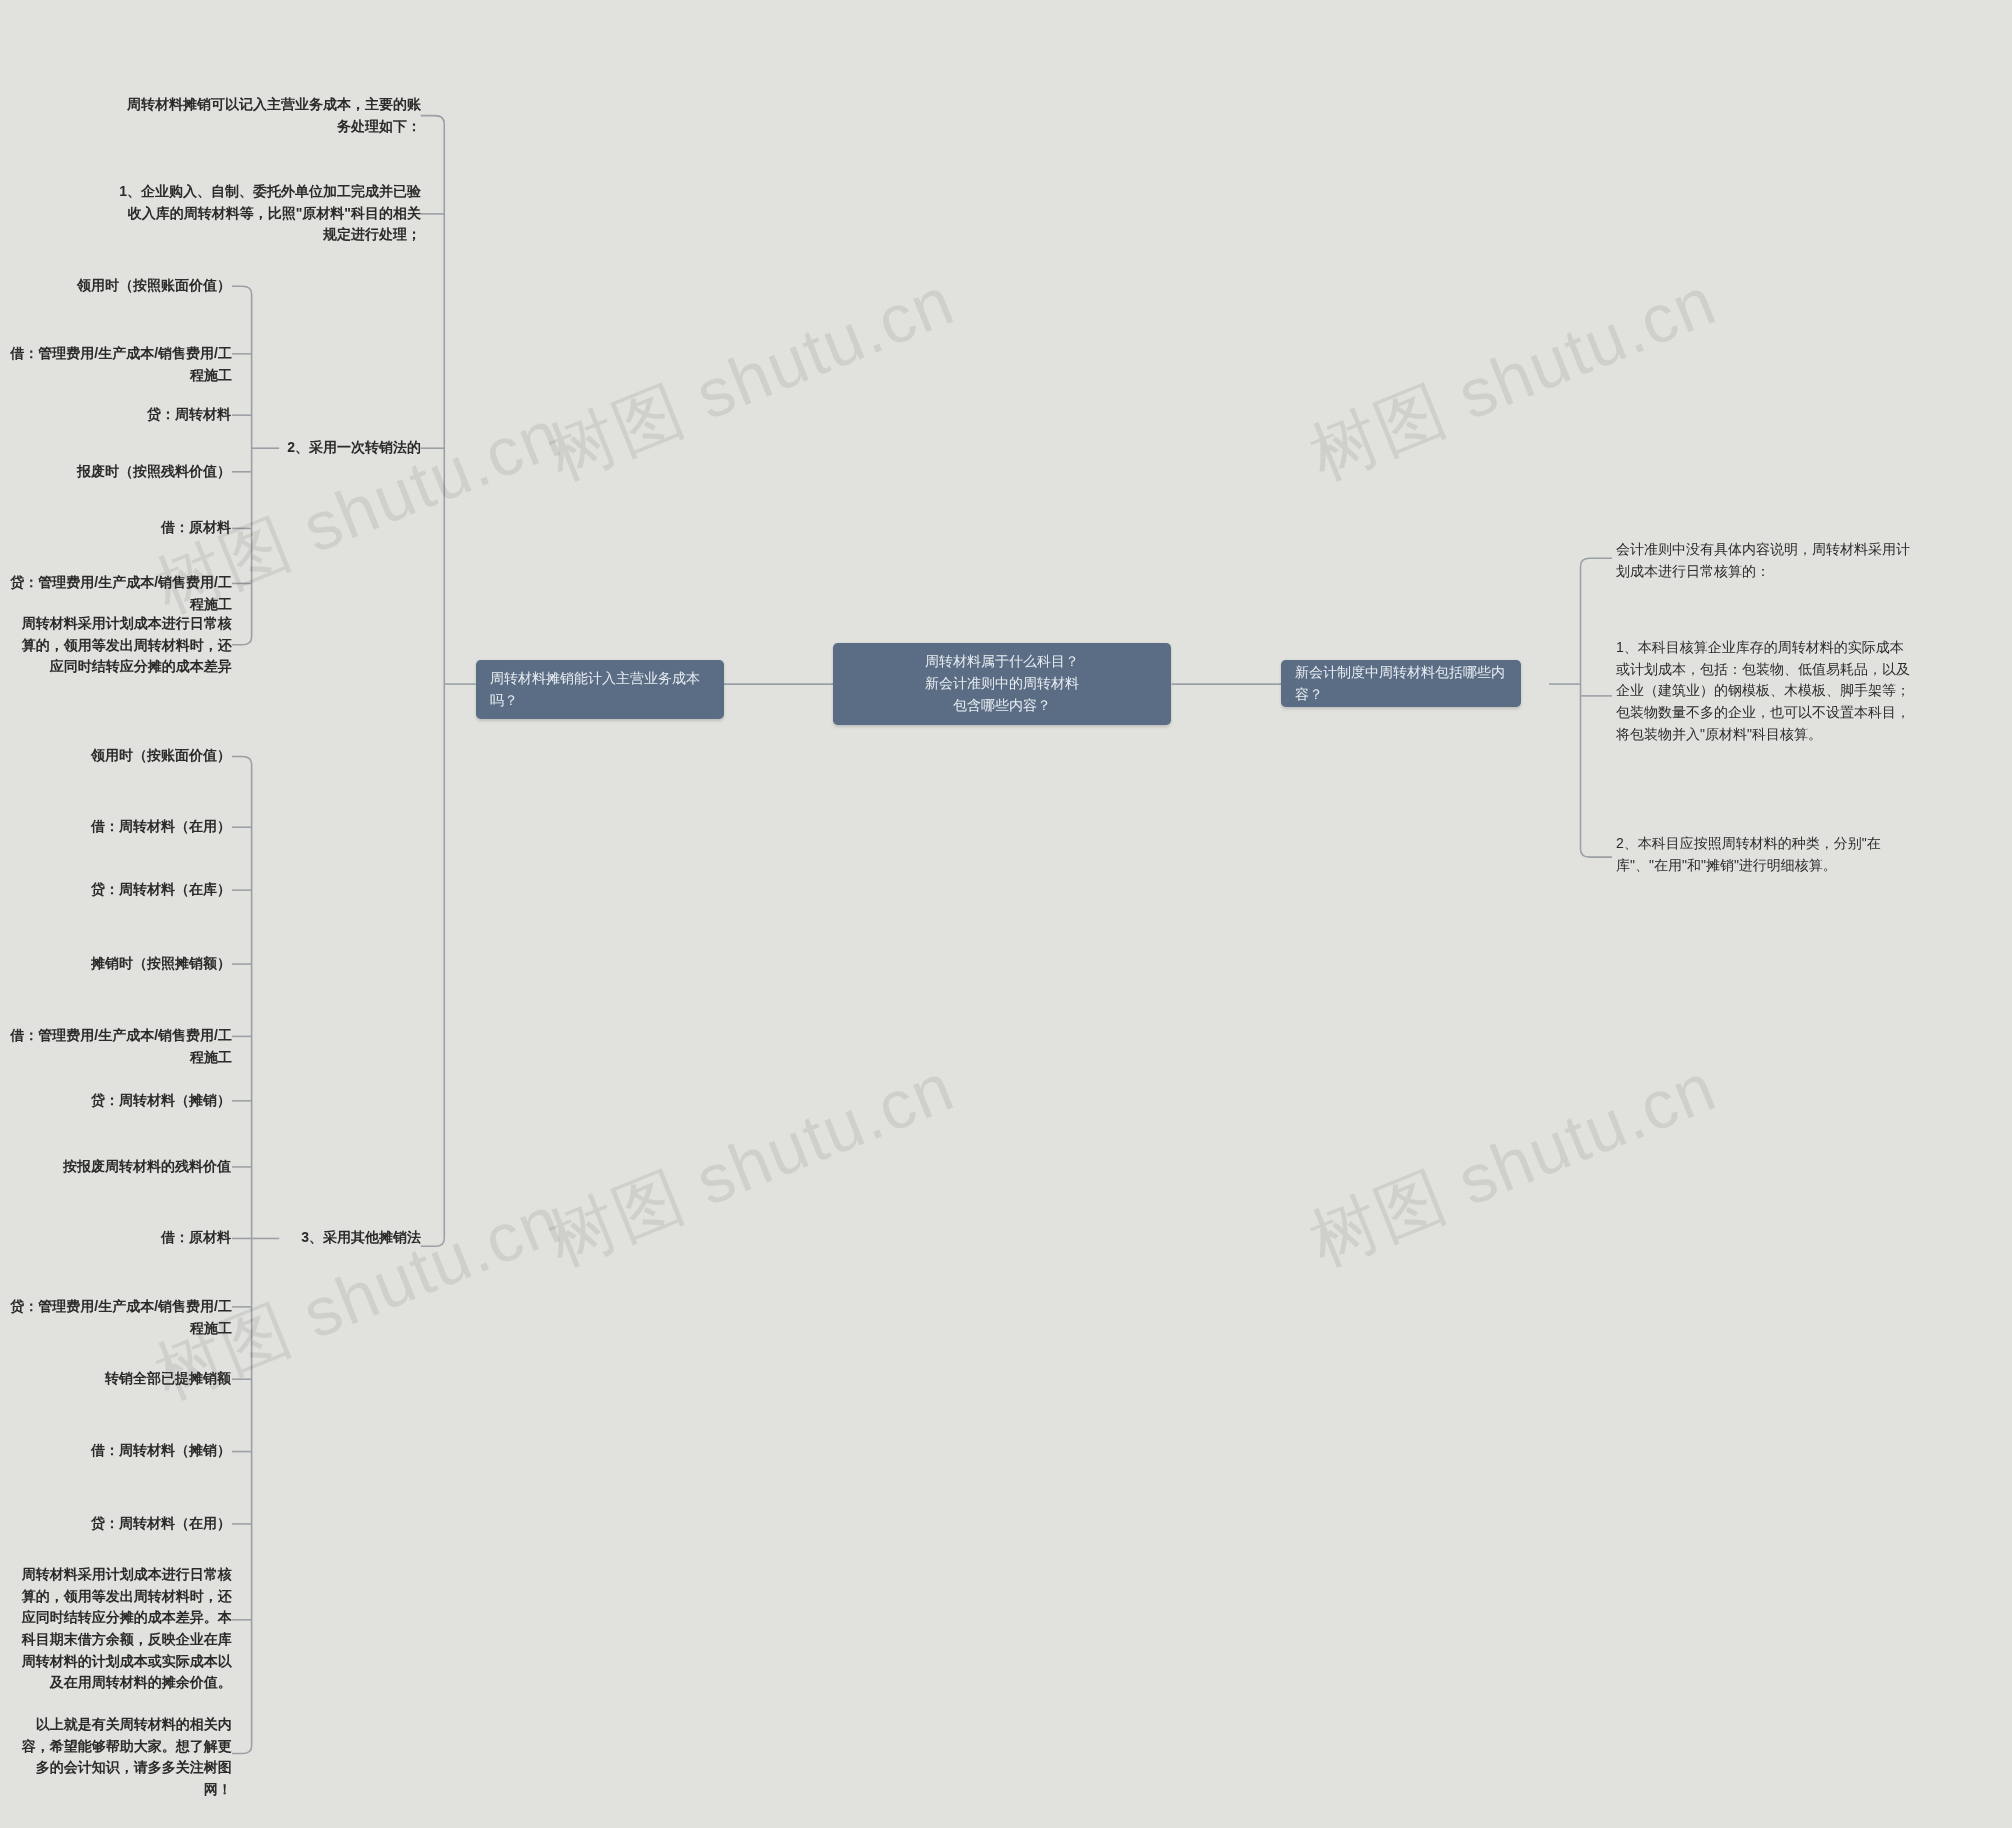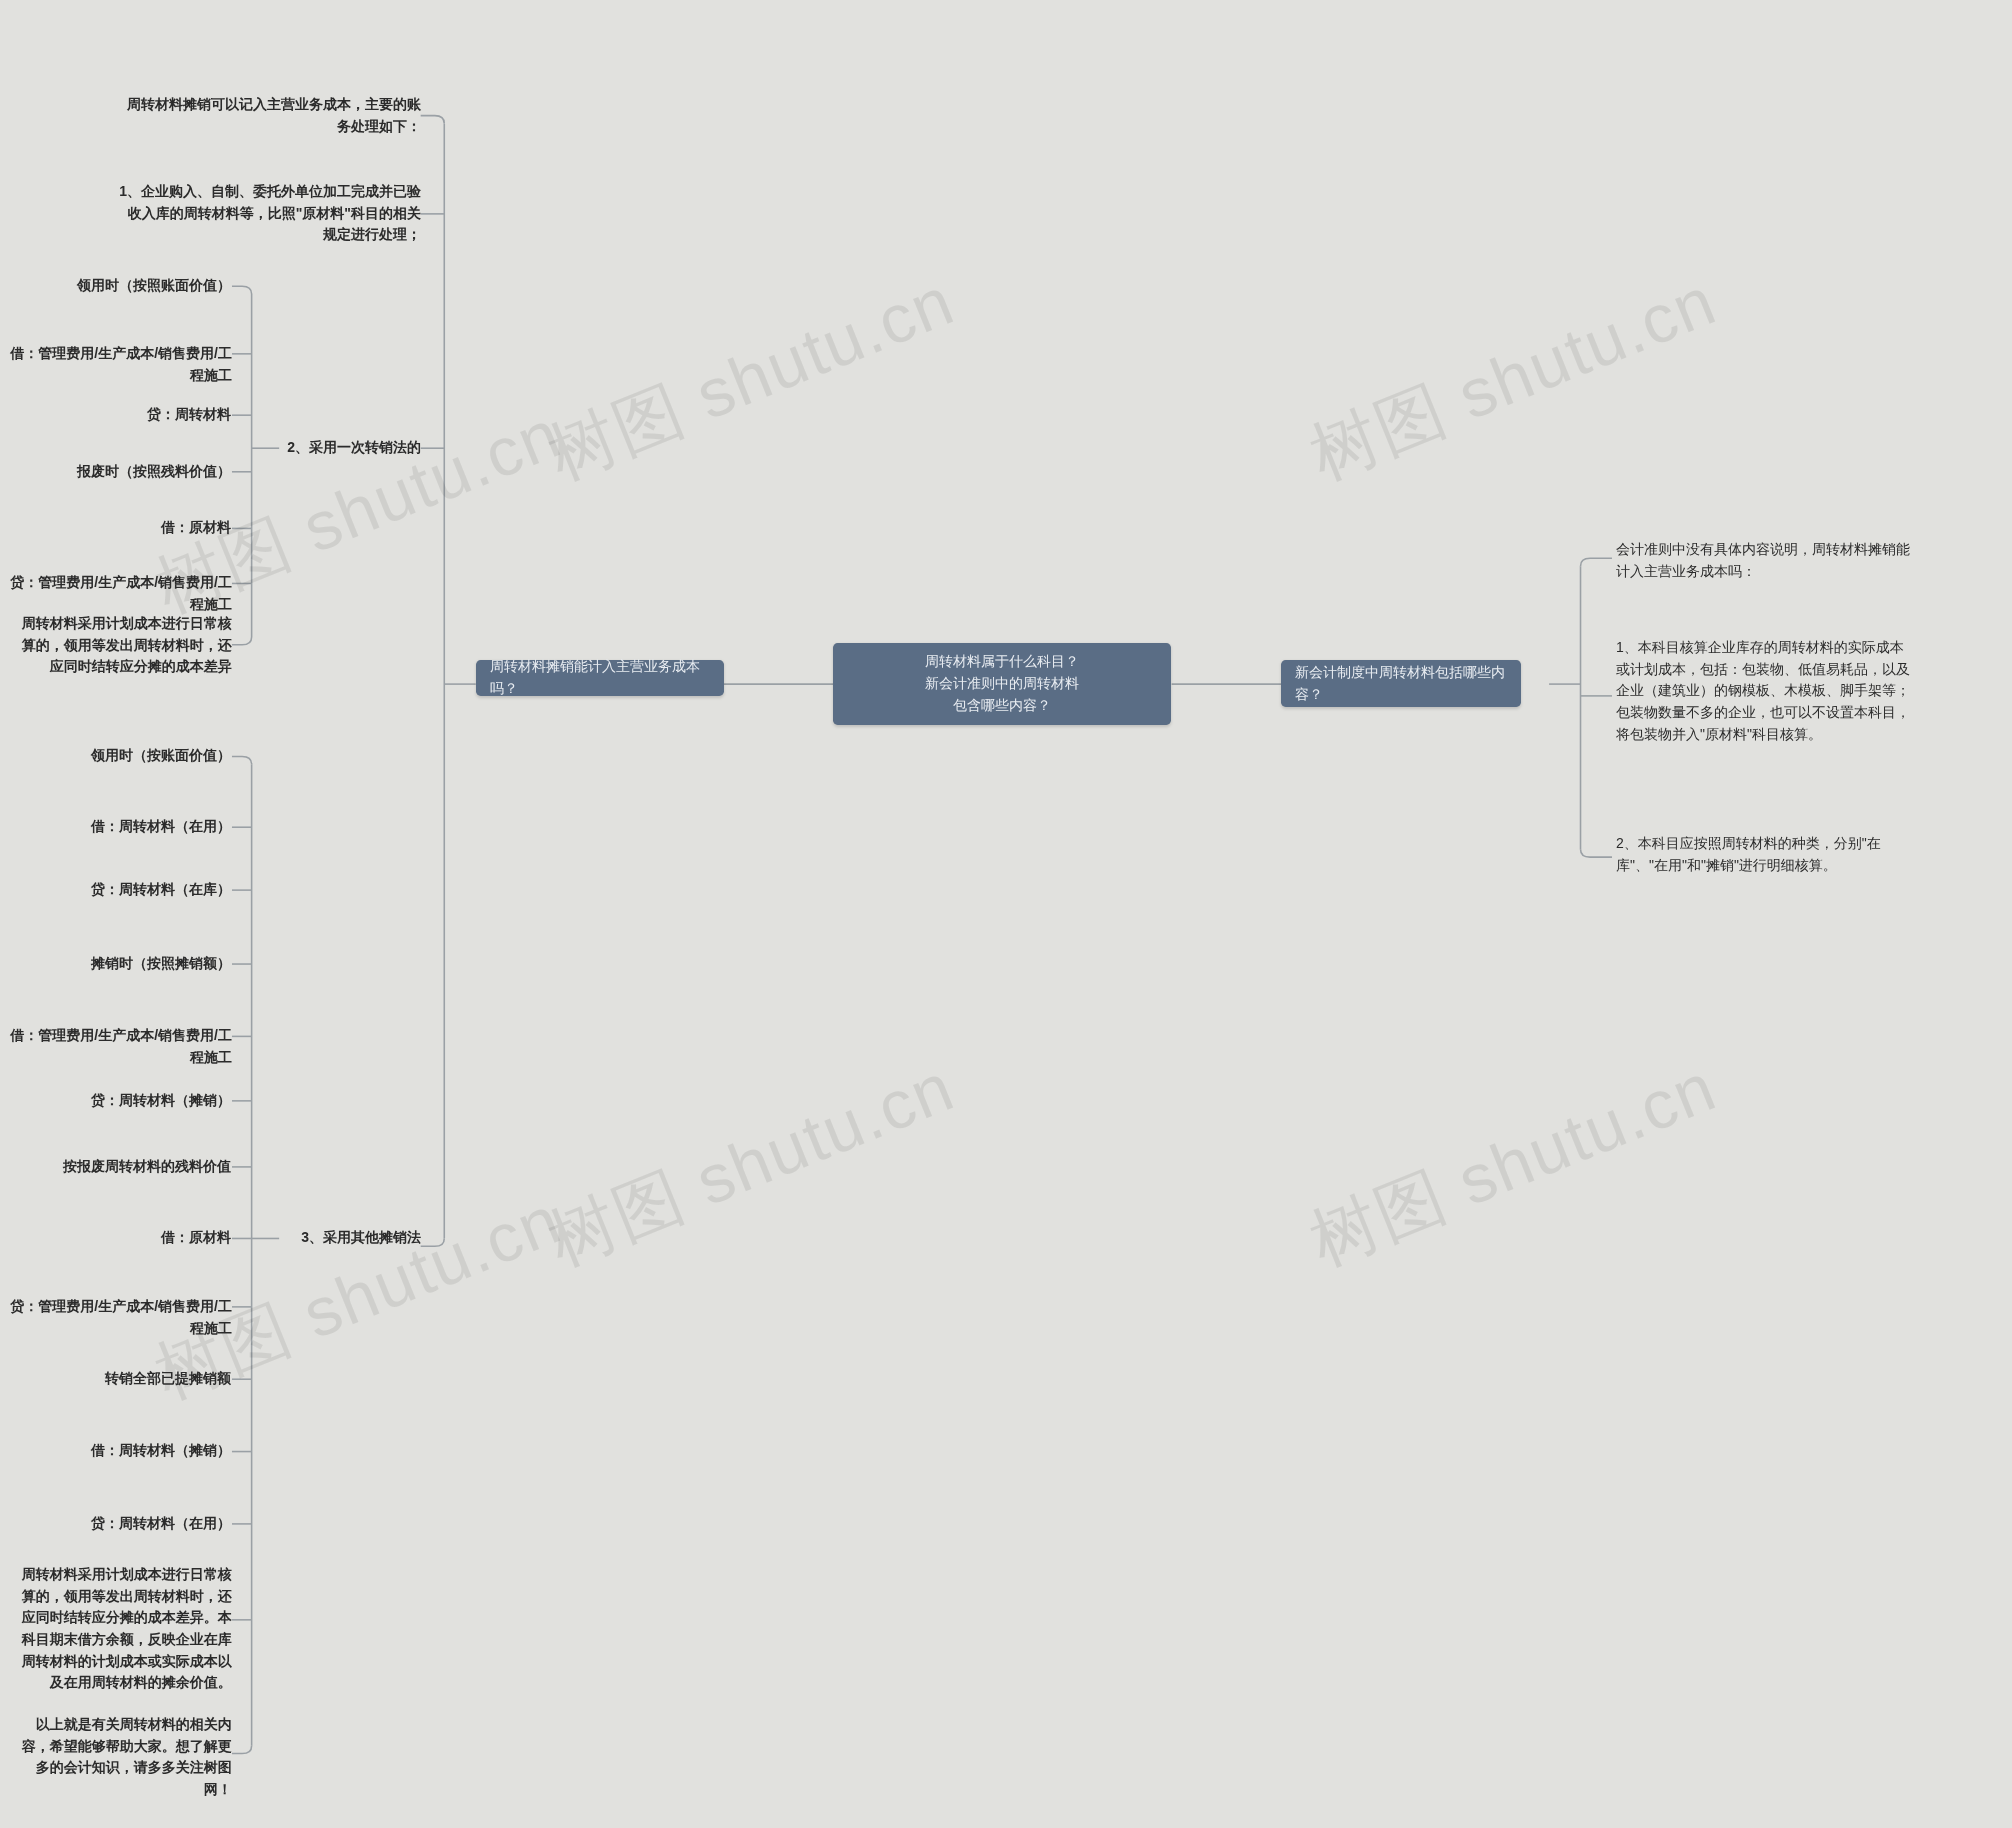--- a/index.html
+++ b/index.html
@@ -152,29 +152,29 @@
 <div class="watermark" style="left:1297px; top:1203px;">树图 shutu.cn</div>
 
 <div class="node root" style="left:833px; top:643px; width:338px; height:82px;">
   <div>
     <div>周转材料属于什么科目？</div>
     <div>新会计准则中的周转材料</div>
     <div>包含哪些内容？</div>
   </div>
 </div>
 
-<div class="node branch" style="left:476px; top:660px; width:248px; height:36px;">
+<div class="node branch" style="left:476px; top:660px; width:248px; height:59px;">
   <span>周转材料摊销能计入主营业务成本吗？</span>
 </div>
 
 <div class="node branch" style="left:1281px; top:660px; width:240px; height:47px;">
   <span>新会计制度中周转材料包括哪些内容？</span>
 </div>
 
-<div class="node leaf right" style="left:1616px; top:539px; width:299px;">会计准则中没有具体内容说明，周转材料摊销能计入主营业务成本吗：</div>
+<div class="node leaf right" style="left:1616px; top:539px; width:299px;">会计准则中没有具体内容说明，周转材料采用计划成本进行日常核算的：</div>
 
 <div class="node leaf right" style="left:1616px; top:637px; width:299px;">1、本科目核算企业库存的周转材料的实际成本或计划成本，包括：包装物、低值易耗品，以及企业（建筑业）的钢模板、木模板、脚手架等；包装物数量不多的企业，也可以不设置本科目，将包装物并入"原材料"科目核算。</div>
 
 <div class="node leaf right" style="left:1616px; top:833px; width:299px;">2、本科目应按照周转材料的种类，分别"在库"、"在用"和"摊销"进行明细核算。</div>
 
 <div class="node leaf left" style="left:118px; top:94px; width:303px;">周转材料摊销可以记入主营业务成本，主要的账务处理如下：</div>
 
 <div class="node leaf left" style="left:118px; top:181px; width:303px;">1、企业购入、自制、委托外单位加工完成并已验收入库的周转材料等，比照"原材料"科目的相关规定进行处理；</div>
 
 <div class="node leaf left" style="left:283px; top:437px; width:138px;">2、采用一次转销法的</div>

